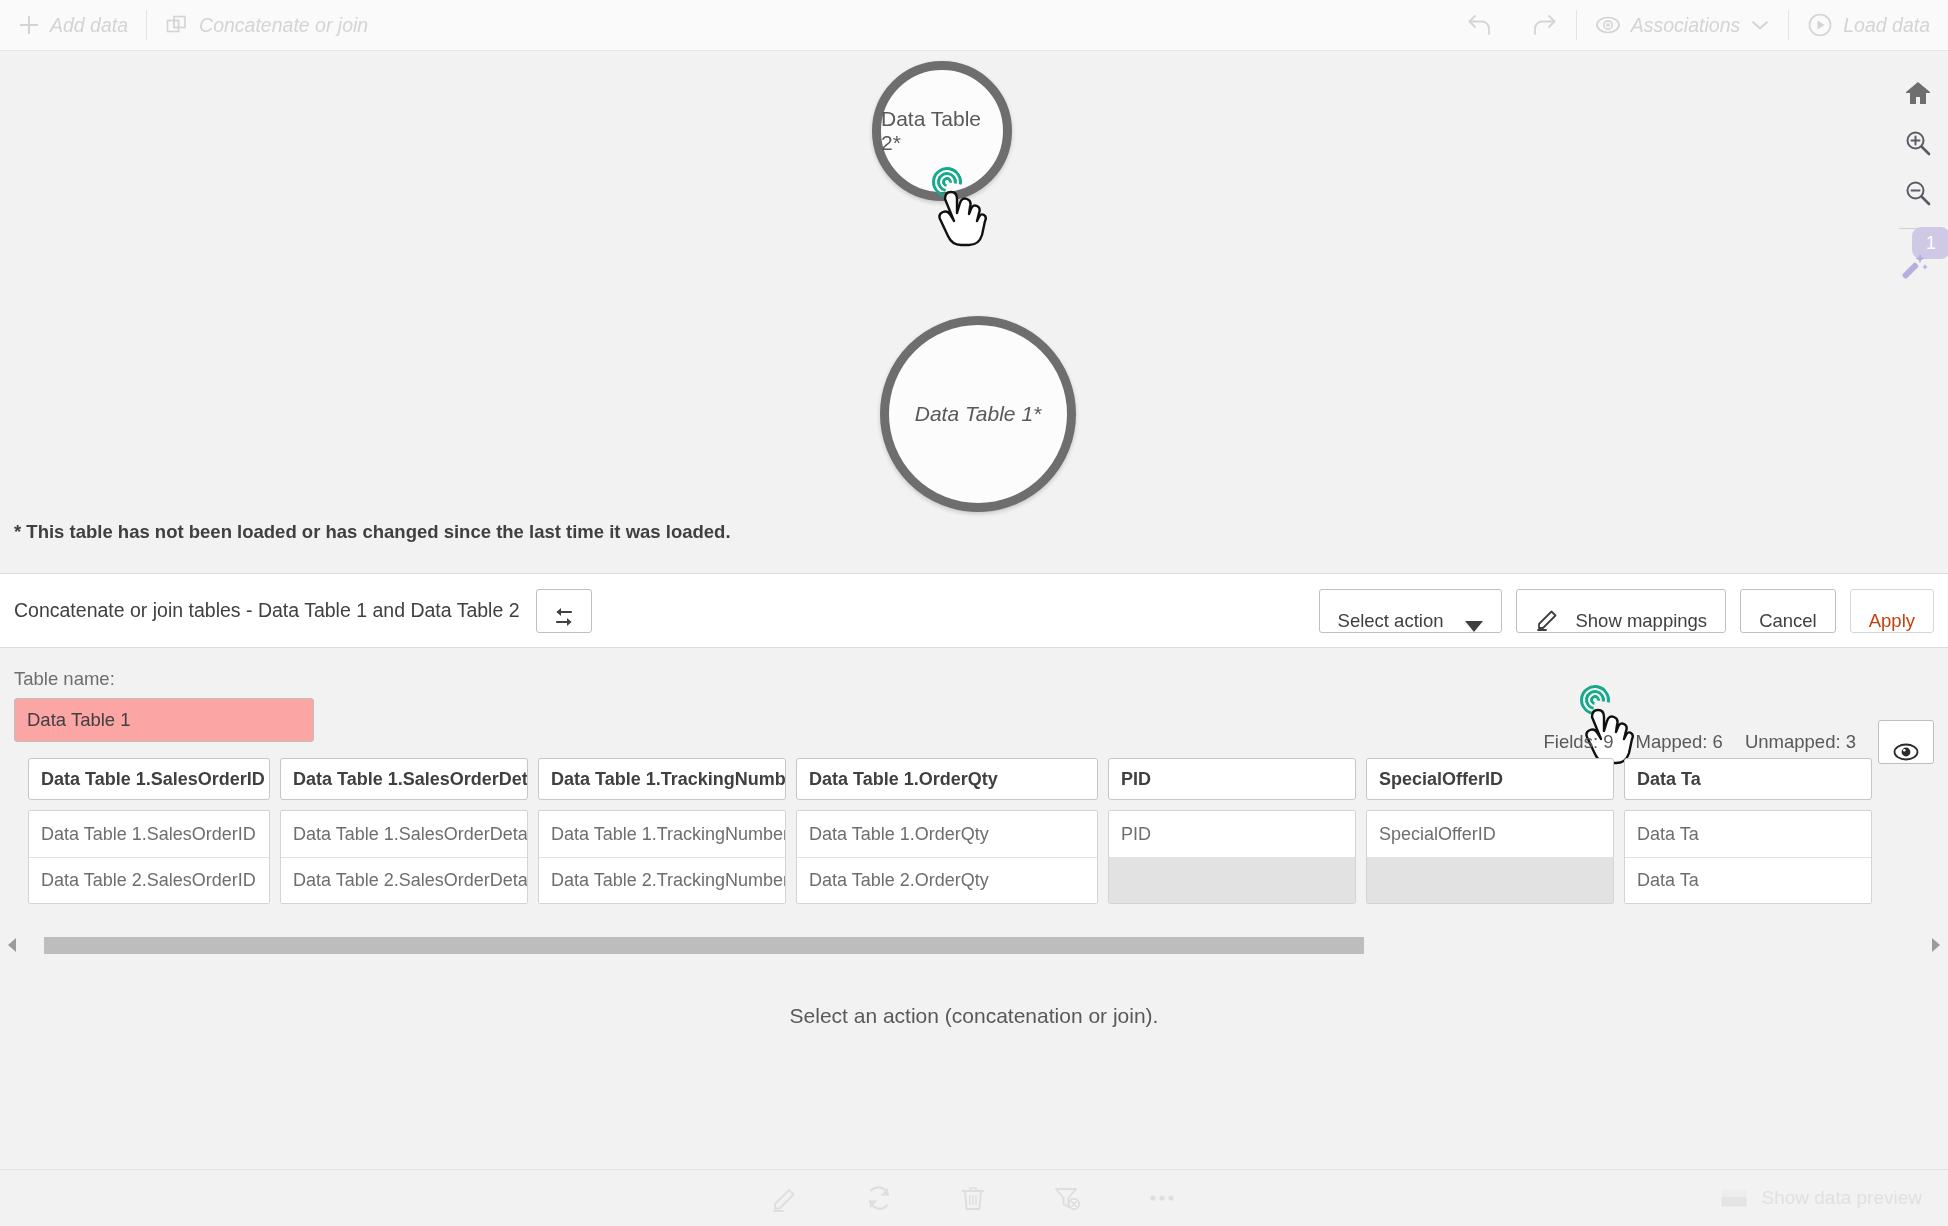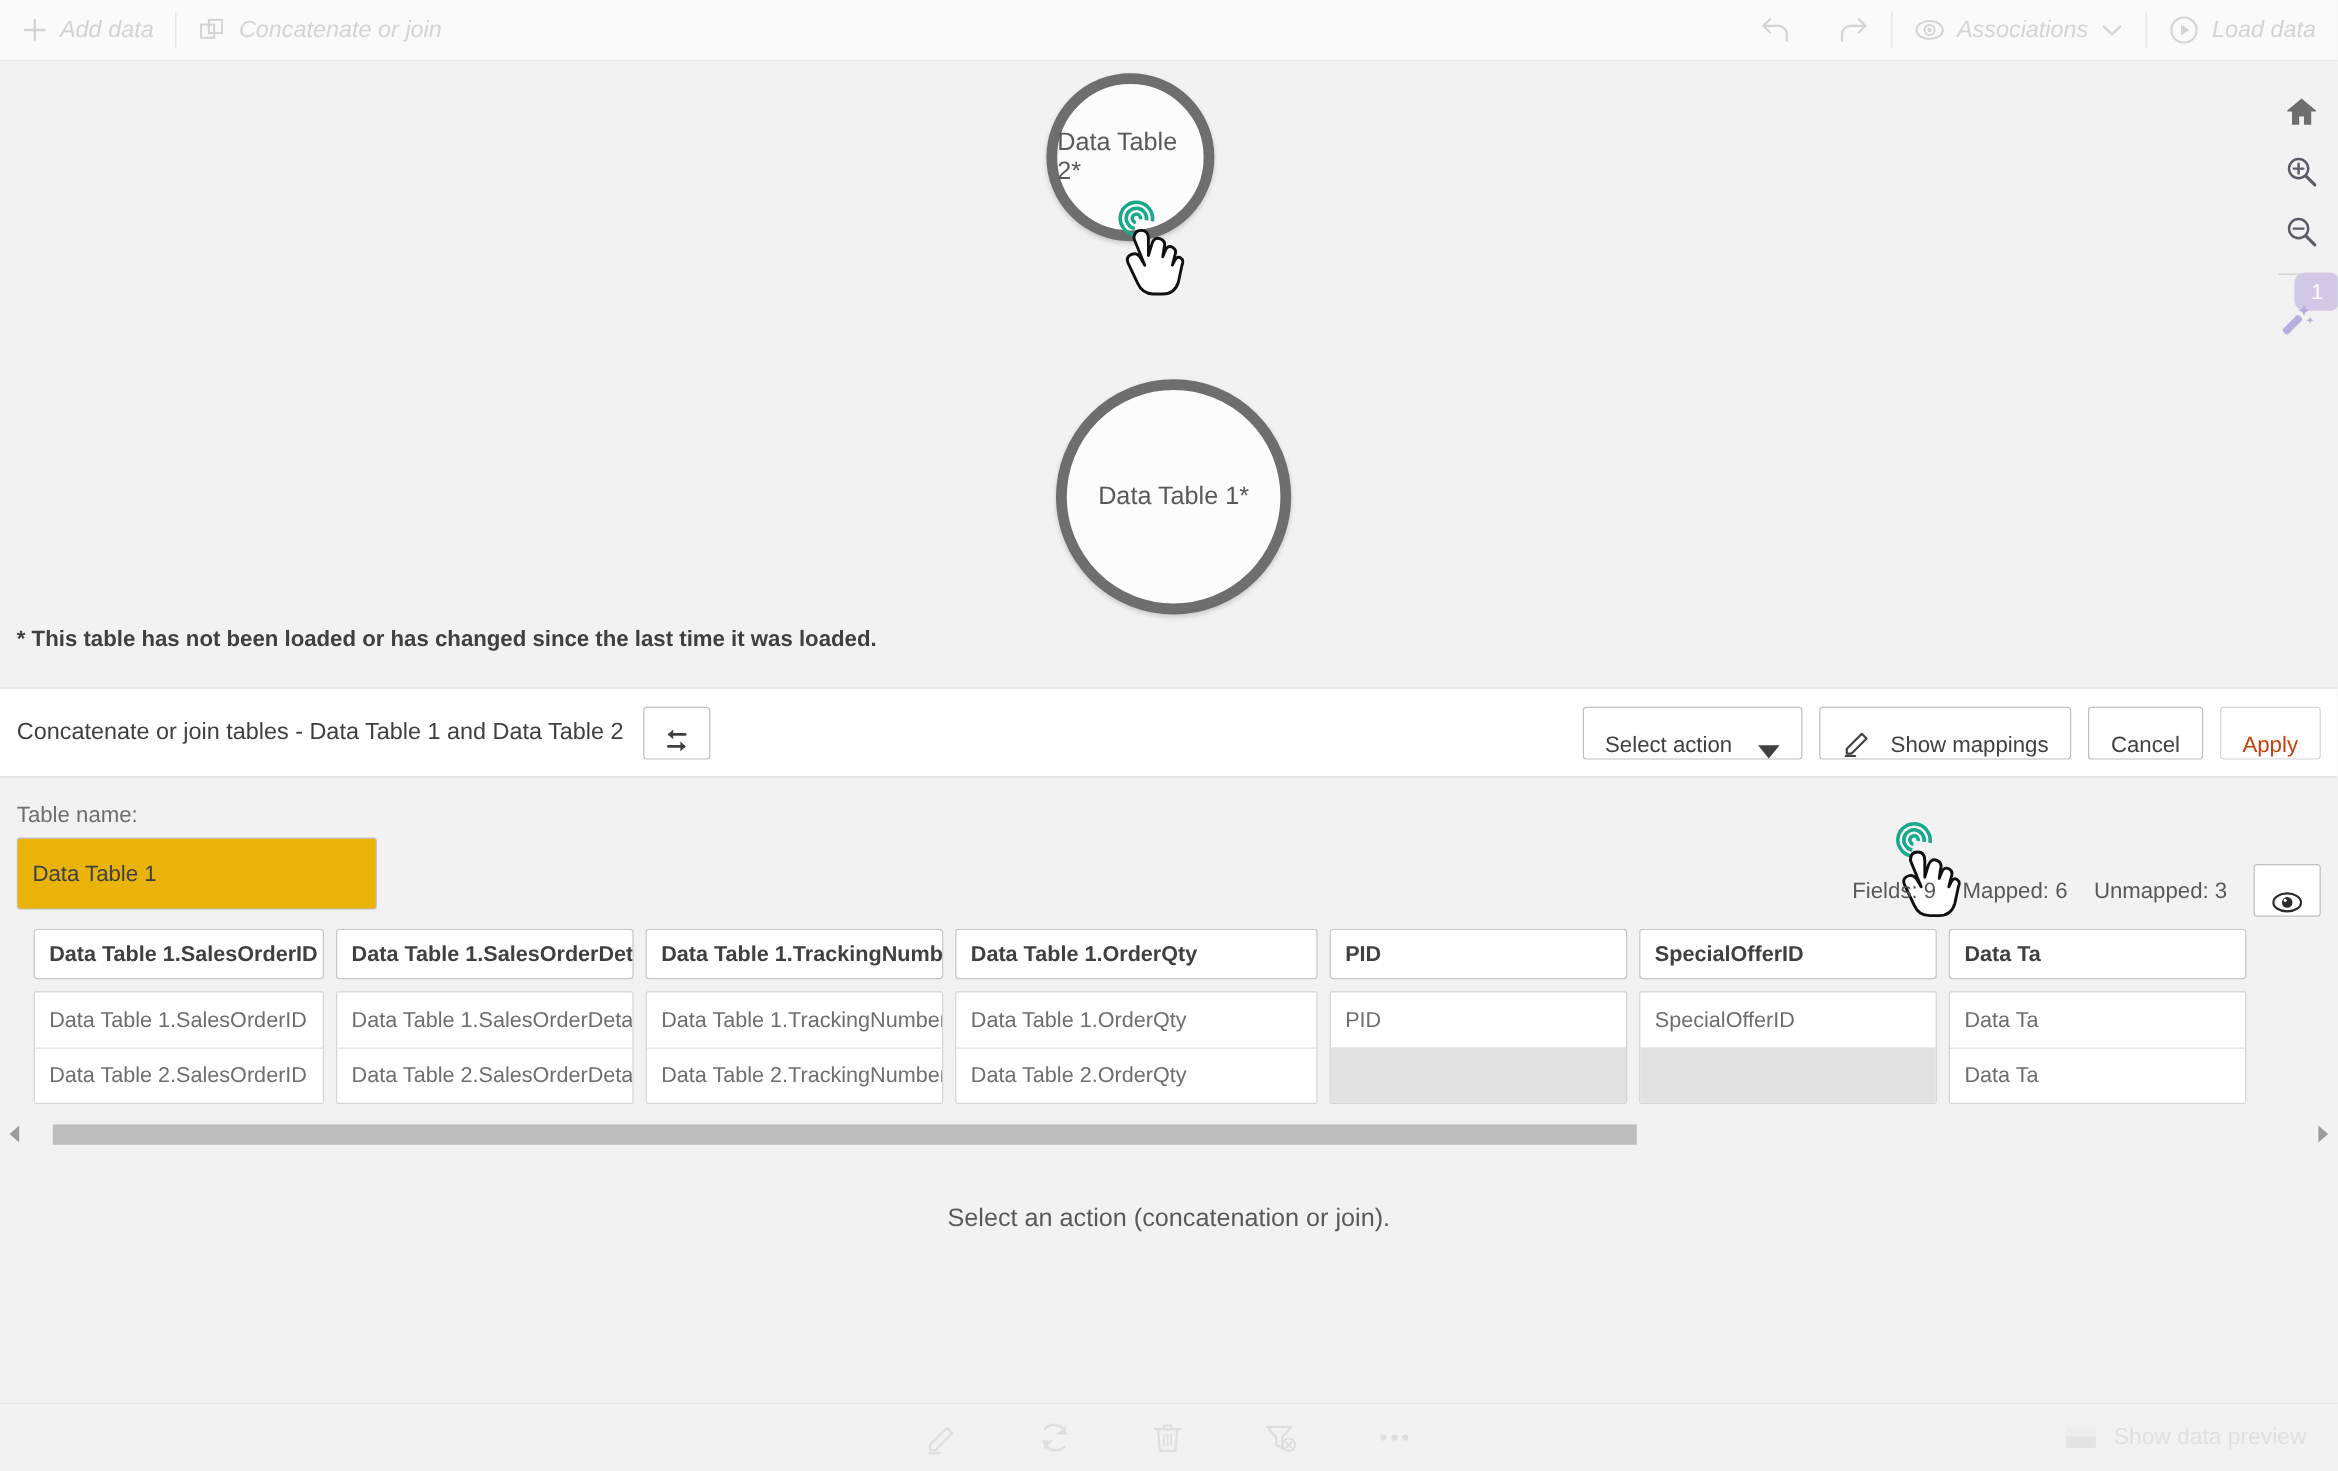--- a/index.html
+++ b/index.html
@@ -35,21 +35,21 @@
   }
   .bubble {
     position: absolute; border-radius: 50%;
     background: #fcfcfc;
     border: 9px solid #6e6e6e;
     display: flex; align-items: center; justify-content: center;
     color: #595959; font-size: 21px;
     box-shadow: 0 2px 4px rgba(0,0,0,0.18);
   }
   #bubble-2 { left: 872px; top: 10px;  width: 140px; height: 140px; }
-  #bubble-1 { left: 880px; top: 265px; width: 196px; height: 196px; }
+  #bubble-1 { left: 880px; top: 265px; width: 196px; height: 196px; font-style: italic; }
 
   .footnote {
     position: absolute; left: 14px; top: 470px;
     font-size: 18.5px; color: #404040; font-weight: bold;
   }
 
   
   .ripple {
     position: absolute; width: 34px; height: 34px; pointer-events: none;
   }
@@ -98,22 +98,22 @@
   .btn.icon-only { width: 56px; padding: 0; }
   .btn.disabled { color: #c2410c; border-color: #d6d6d6; }
   .btn.wide { min-width: 176px; justify-content: space-between; }
   .btn-swap { margin-left: 16px; }
   .head-actions { margin-left: auto; display: flex; align-items: center; gap: 14px; }
   .caret { width: 0; height: 0; border-left: 9px solid transparent; border-right: 9px solid transparent; border-top: 11px solid #404040; margin-left: 22px; }
 
   .panel-body { padding: 14px 14px 0 14px; position: relative; }
   .tname-label { font-size: 18.5px; color: #6e6e6e; margin: 6px 0 8px 0; }
   .tname-input {
-    width: 300px; height: 60px; border: 1px solid #bfbfbf; border-radius: 3px;
-    background: #eab308; font-size: 18.5px; color: #404040; padding: 0 12px;
+    width: 300px; height: 44px; border: 1px solid #bfbfbf; border-radius: 3px;
+    background: #fca5a5; font-size: 18.5px; color: #404040; padding: 0 12px;
     font-family: "Liberation Sans", sans-serif;
   }
   .stats-row {
     position: absolute; right: 14px; top: 72px;
     display: flex; align-items: center; gap: 22px;
     font-size: 18.5px; color: #595959;
   }
 
   
   .grid-wrap { position: relative; margin-top: 16px; overflow: hidden; width: 1948px; }

